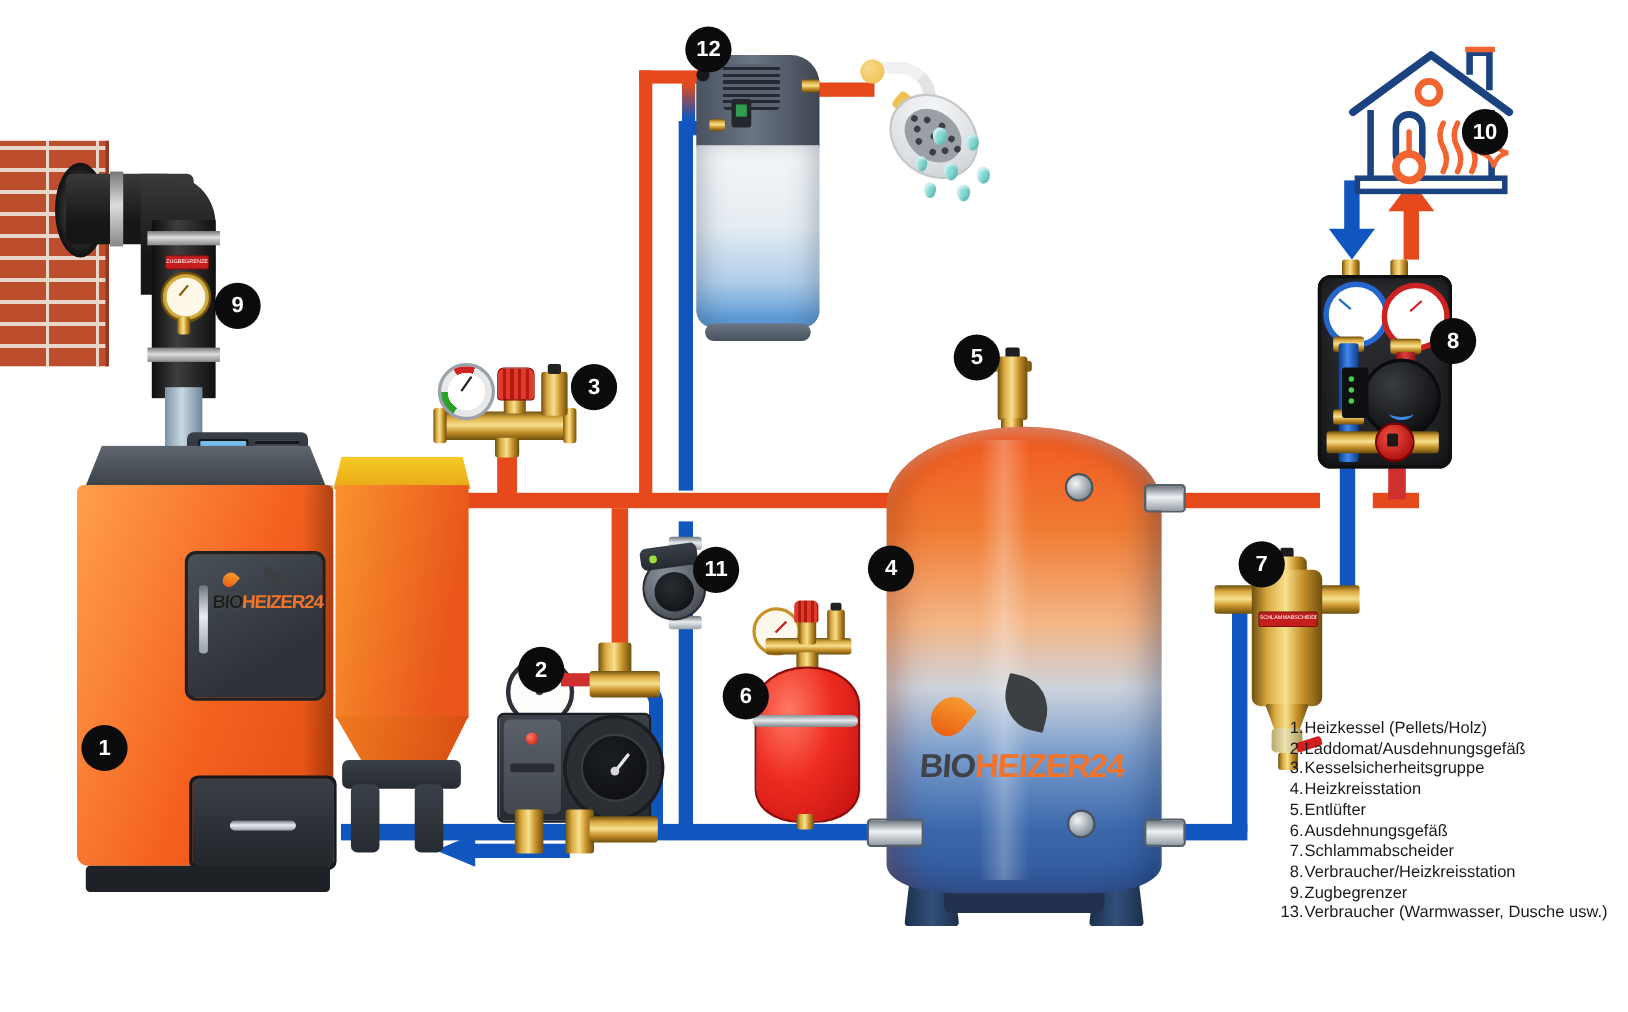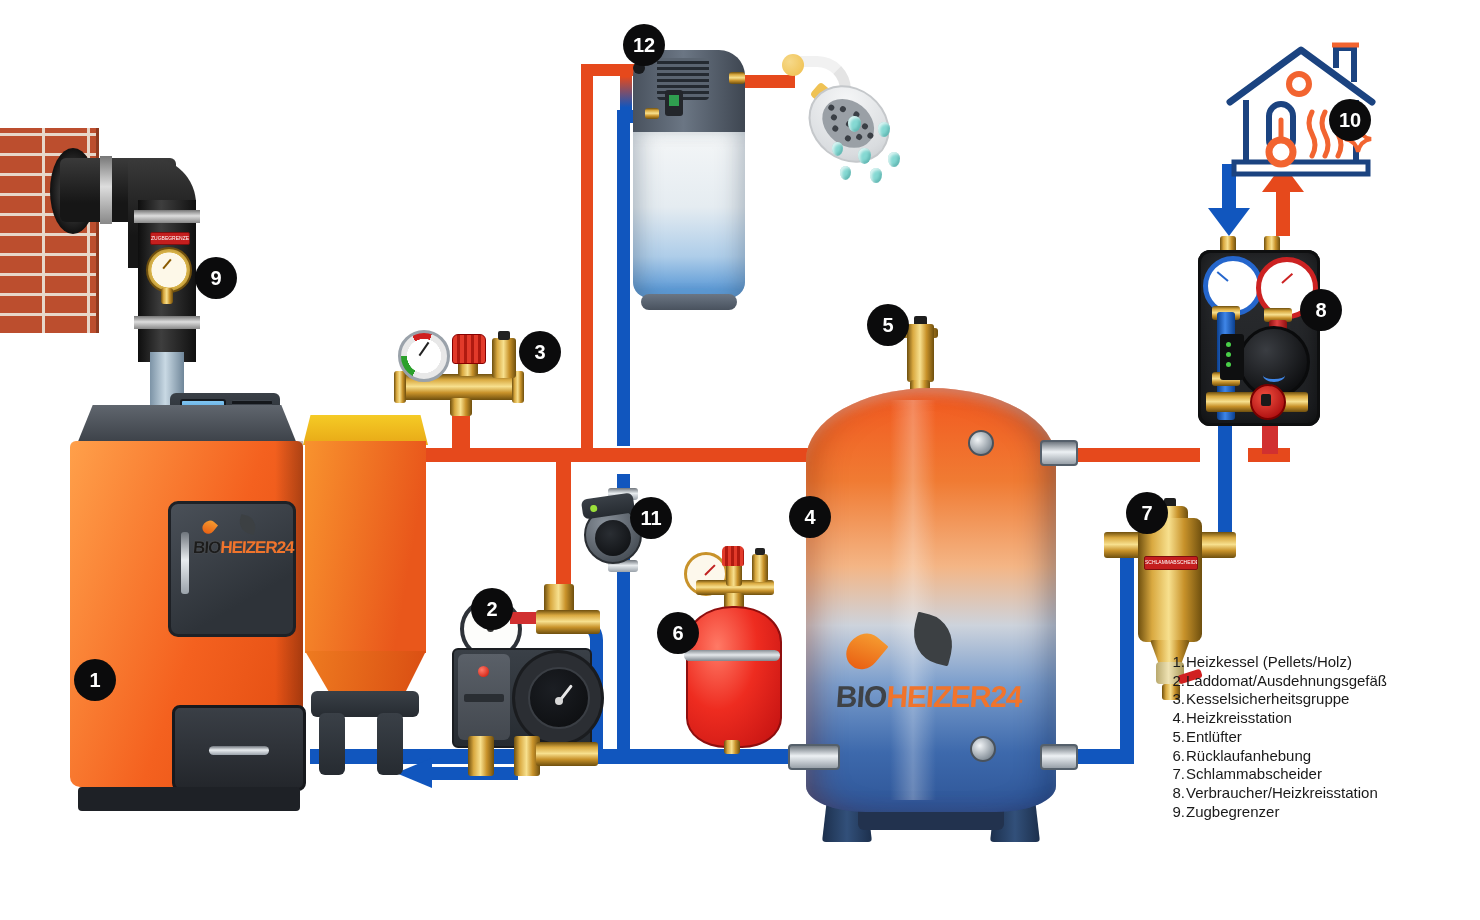--- a/index.html
+++ b/index.html
@@ -369,29 +369,33 @@
     <div class="lrow">
         <span class="lnum">4.</span>
         <span class="ltxt">Heizkreisstation</span>
       </div>
     <div class="lrow">
         <span class="lnum">5.</span>
         <span class="ltxt">Entlüfter</span>
       </div>
     <div class="lrow">
         <span class="lnum">6.</span>
-        <span class="ltxt">Rücklaufanhebung</span>
+        <span class="ltxt">Ausdehnungsgefäß</span>
       </div>
     <div class="lrow">
         <span class="lnum">7.</span>
         <span class="ltxt">Schlammabscheider</span>
       </div>
     <div class="lrow">
         <span class="lnum">8.</span>
         <span class="ltxt">Verbraucher/Heizkreisstation</span>
       </div>
     <div class="lrow">
         <span class="lnum">9.</span>
         <span class="ltxt">Zugbegrenzer</span>
       </div>
+    <div class="lrow">
+        <span class="lnum">13.</span>
+        <span class="ltxt">Verbraucher (Warmwasser, Dusche usw.)</span>
+      </div>
   </div>
 
 </div>
 
 </body></html>

